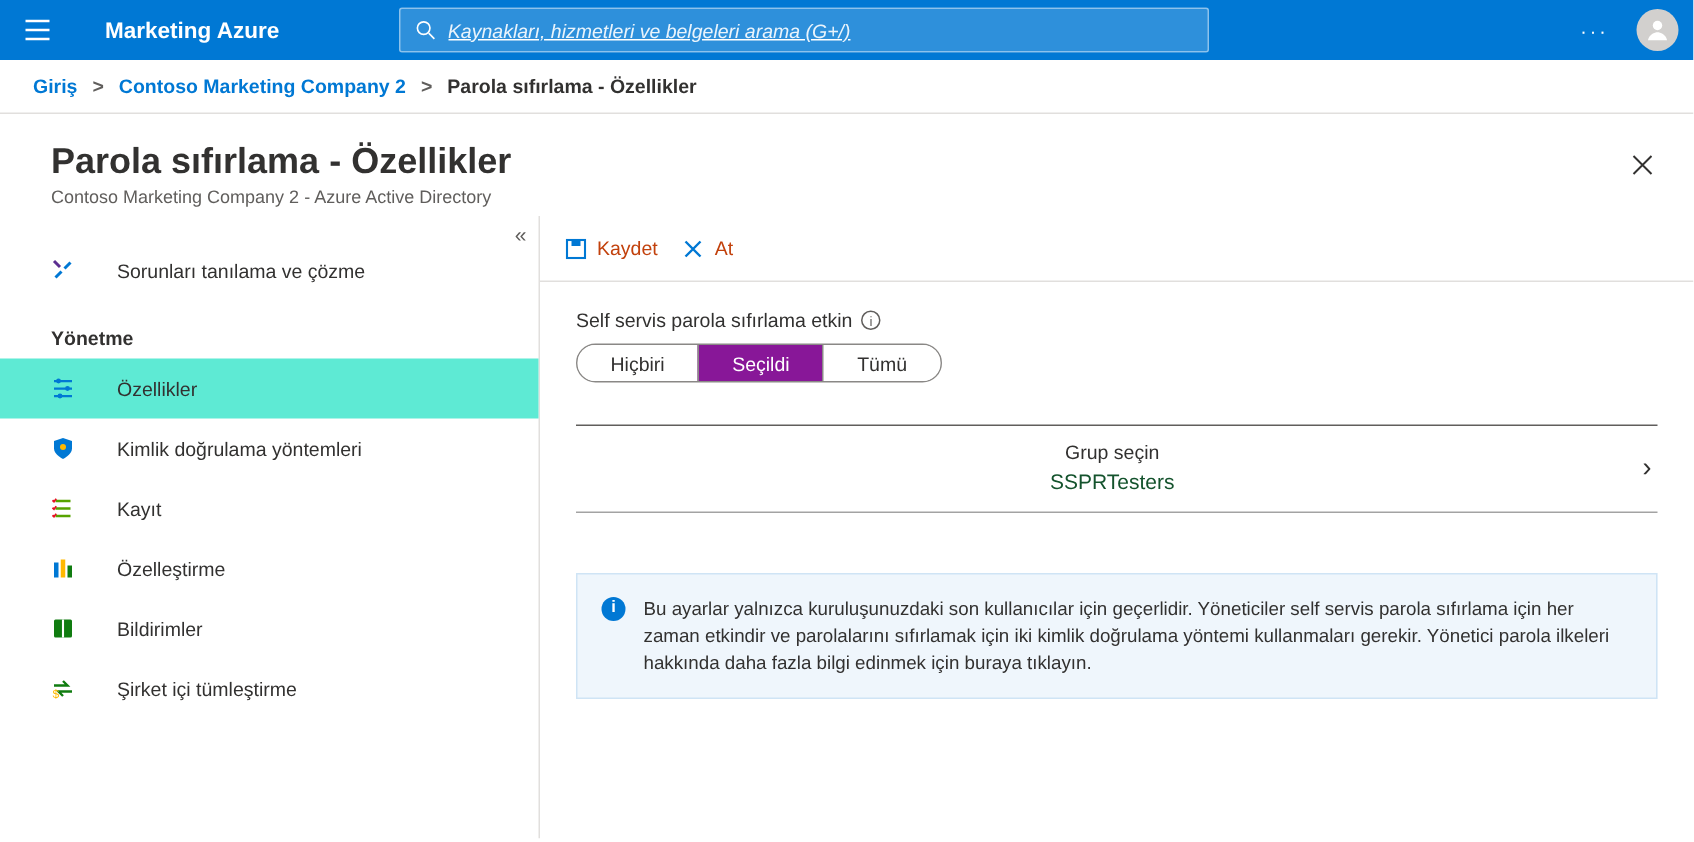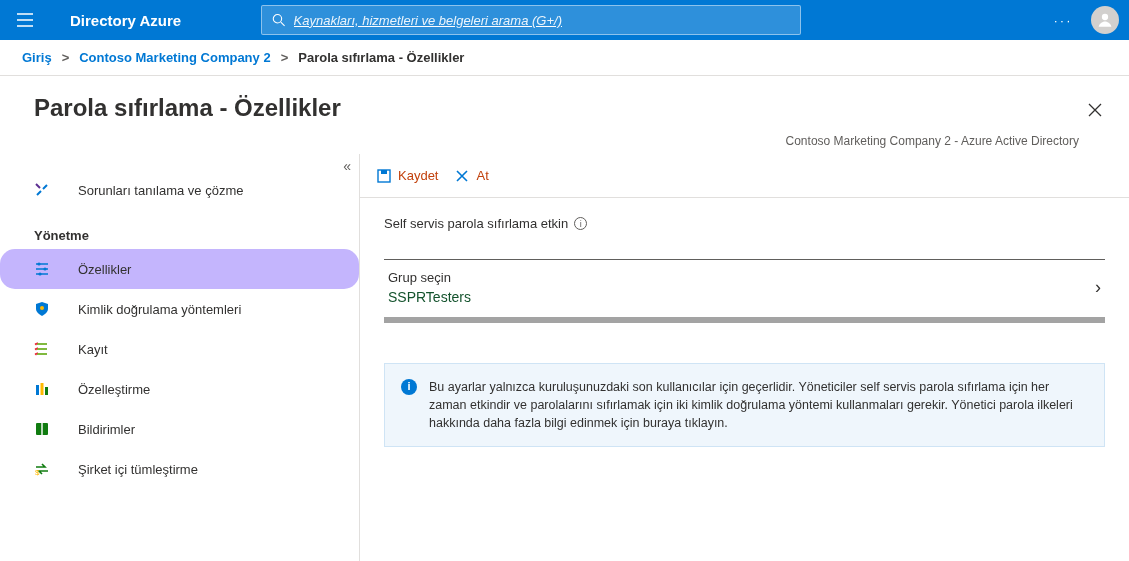--- a/index.html
+++ b/index.html
@@ -93,21 +93,21 @@
   .crumb-sep { color: #605e5c; margin: 0 10px; }
   .crumb-current { color: #323130; }
   
   .title-area {
     padding: 18px 22px 6px 34px;
     display: flex;
     align-items: flex-start;
   }
   .title-block { flex:1; }
   .page-title { font-size: 24px; font-weight: 600; }
-  .page-subtitle { font-size: 12px; color: #605e5c; margin-top: 12px; text-align: right; }
+  .page-subtitle { font-size: 12px; color: #605e5c; margin-top: 2px; }
   .close-x {
     width:32px;height:32px;
     display:flex;align-items:center;justify-content:center;
     cursor:pointer;margin-right:-4px;
   }
   .close-x svg{width:14px;height:14px;stroke:#323130;stroke-width:1.3;fill:none;}
   
   .body-row { display:flex; height: calc(561px - 40px - 36px - 70px); }
   .sidebar {
     width: 360px;
@@ -124,21 +124,21 @@
   }
   .side-item {
     display:flex;
     align-items:center;
     height: 40px;
     padding-left: 34px;
     cursor:pointer;
     font-size: 13px;
     gap: 28px;
   }
-  .side-item.selected { background:#c4b5fd;border-radius:15px; }
+  .side-item.selected { background:#5eead4; }
   .side-group {
     padding: 18px 34px 6px 34px;
     font-size: 13px;
     font-weight: 600;
     color: #323130;
   }
   .side-icon { width:16px;height:16px;flex:0 0 16px;display:flex;align-items:center;justify-content:center;}
   .side-icon svg{width:16px;height:16px;}
   
   .main-panel { flex:1; display:flex;flex-direction:column; }
@@ -179,24 +179,25 @@
     display:flex;align-items:center;
     cursor:pointer;
     background:#fff;
     color:#323130;
   }
   .pill + .pill { border-left:1px solid #8a8886; }
   .pill.selected { background:#881798;color:#fff; }
   .group-picker {
     margin-top: 28px;
     border-top:1px solid #605e5c;
-    border-bottom:6px solid #a3a3a3;
+    border-bottom:1px solid #a3a3a3;
     padding: 10px 4px 12px 4px;
     display:flex;align-items:center;
     cursor:pointer;
+    text-align:center;
   }
   .group-picker-text{flex:1;}
   .gp-label{font-size:13px;color:#323130;}
   .gp-value{font-size:14px;color:#14532d;margin-top:4px;}
   .gp-chevron{font-size:18px;color:#323130;}
   .info-banner{
     margin-top:40px;
     background:#eff6fc;
     border:1px solid #cfe4f5;
     padding:14px 16px;
@@ -214,21 +215,21 @@
 </style>
 </head>
 <body>
 
 <div class="top-header">
   <div class="hamburger">
     <svg viewBox="0 0 18 18">
         <path d="M1 3h16M1 9h16M1 15h16" stroke="#fff" stroke-width="1.6"></path>
       </svg>
   </div>
-  <div class="brand">Directory Azure</div>
+  <div class="brand">Marketing Azure</div>
   <div class="search-wrap">
     <div class="search-box">
       <svg width="14" height="14" viewBox="0 0 16 16">
           <circle cx="6.5" cy="6.5" r="5" stroke="#fff" stroke-width="1.3" fill="none"></circle>
           <path d="M10.5 10.5 L15 15" stroke="#fff" stroke-width="1.3"></path>
         </svg>
       <input type="text" placeholder="Kaynakları, hizmetleri ve belgeleri arama (G+/)" style="">
     </div>
   </div>
   <div class="header-spacer"></div>
@@ -358,20 +359,25 @@
           </svg>
         <span>At</span>
       </div>
     </div>
 
     <div class="main-content">
       <div class="field-label">
         <span>Self servis parola sıfırlama etkin</span>
         <span class="info-circle">i</span>
       </div>
+      <div class="pill-group">
+        <div class="pill">Hiçbiri</div>
+        <div class="pill selected">Seçildi</div>
+        <div class="pill">Tümü</div>
+      </div>
 
       <div class="group-picker">
         <div class="group-picker-text">
           <div class="gp-label">Grup seçin</div>
           <div class="gp-value">SSPRTesters</div>
         </div>
         <div class="gp-chevron">›</div>
       </div>
 
       <div class="info-banner">

